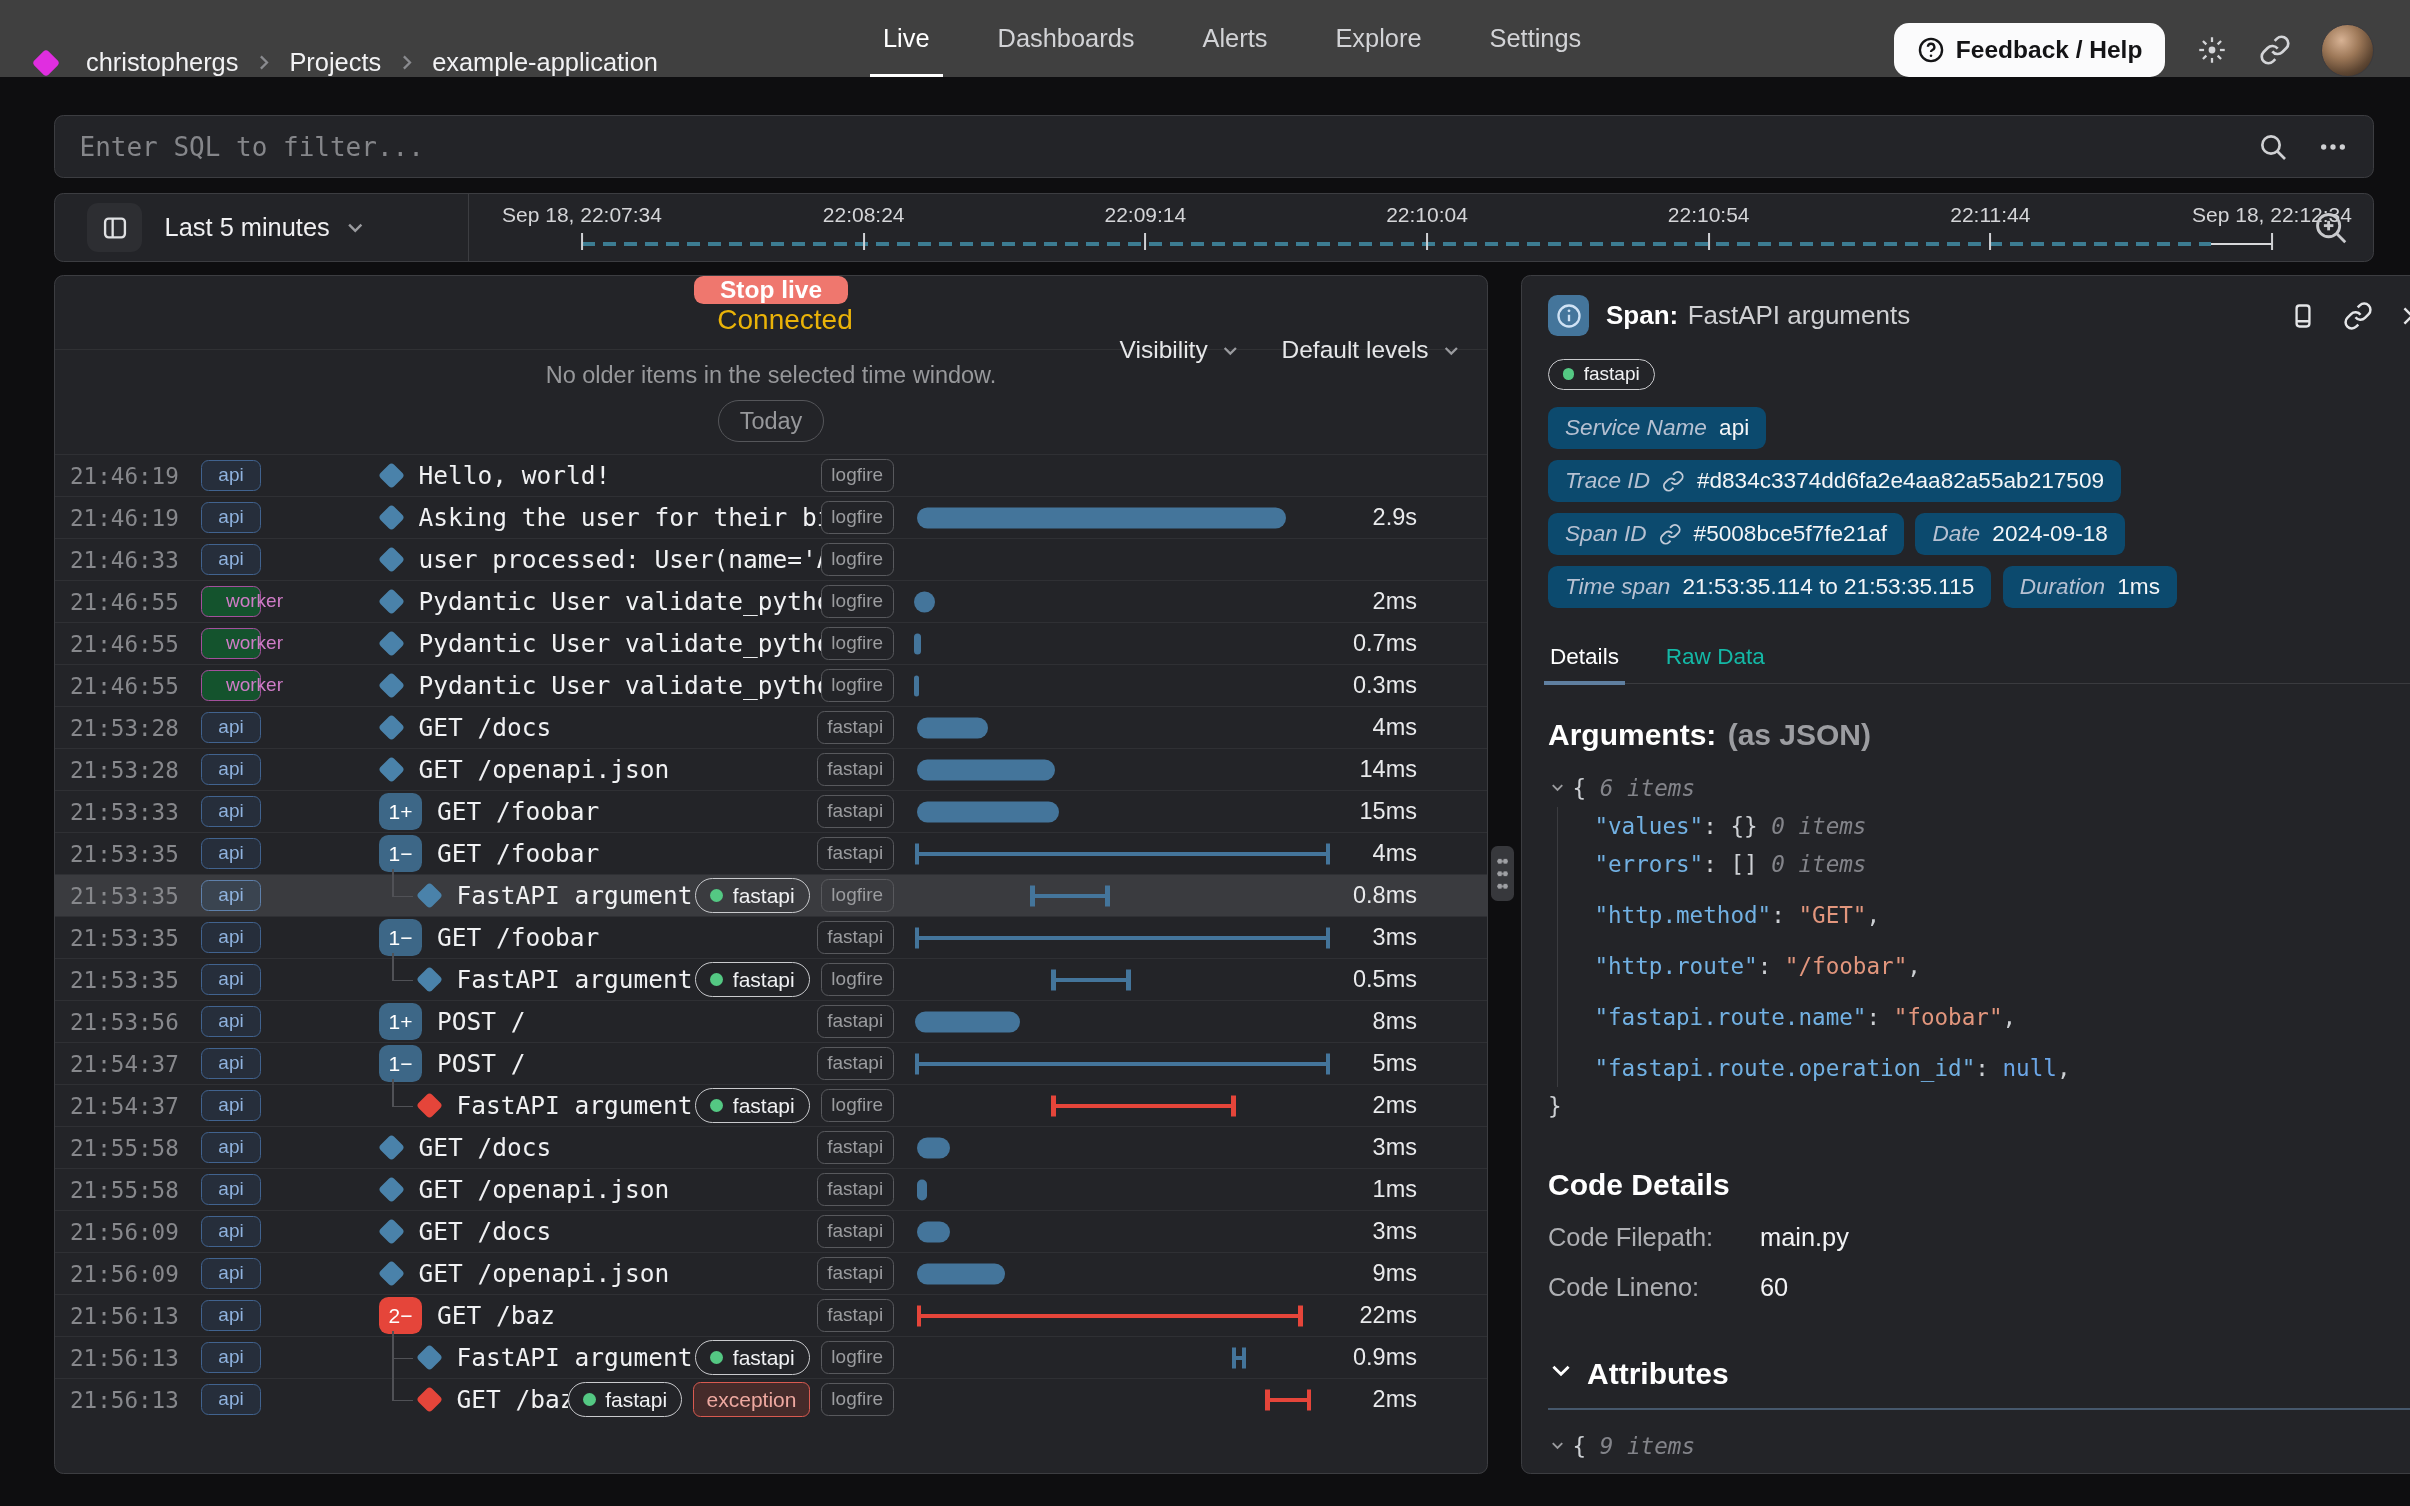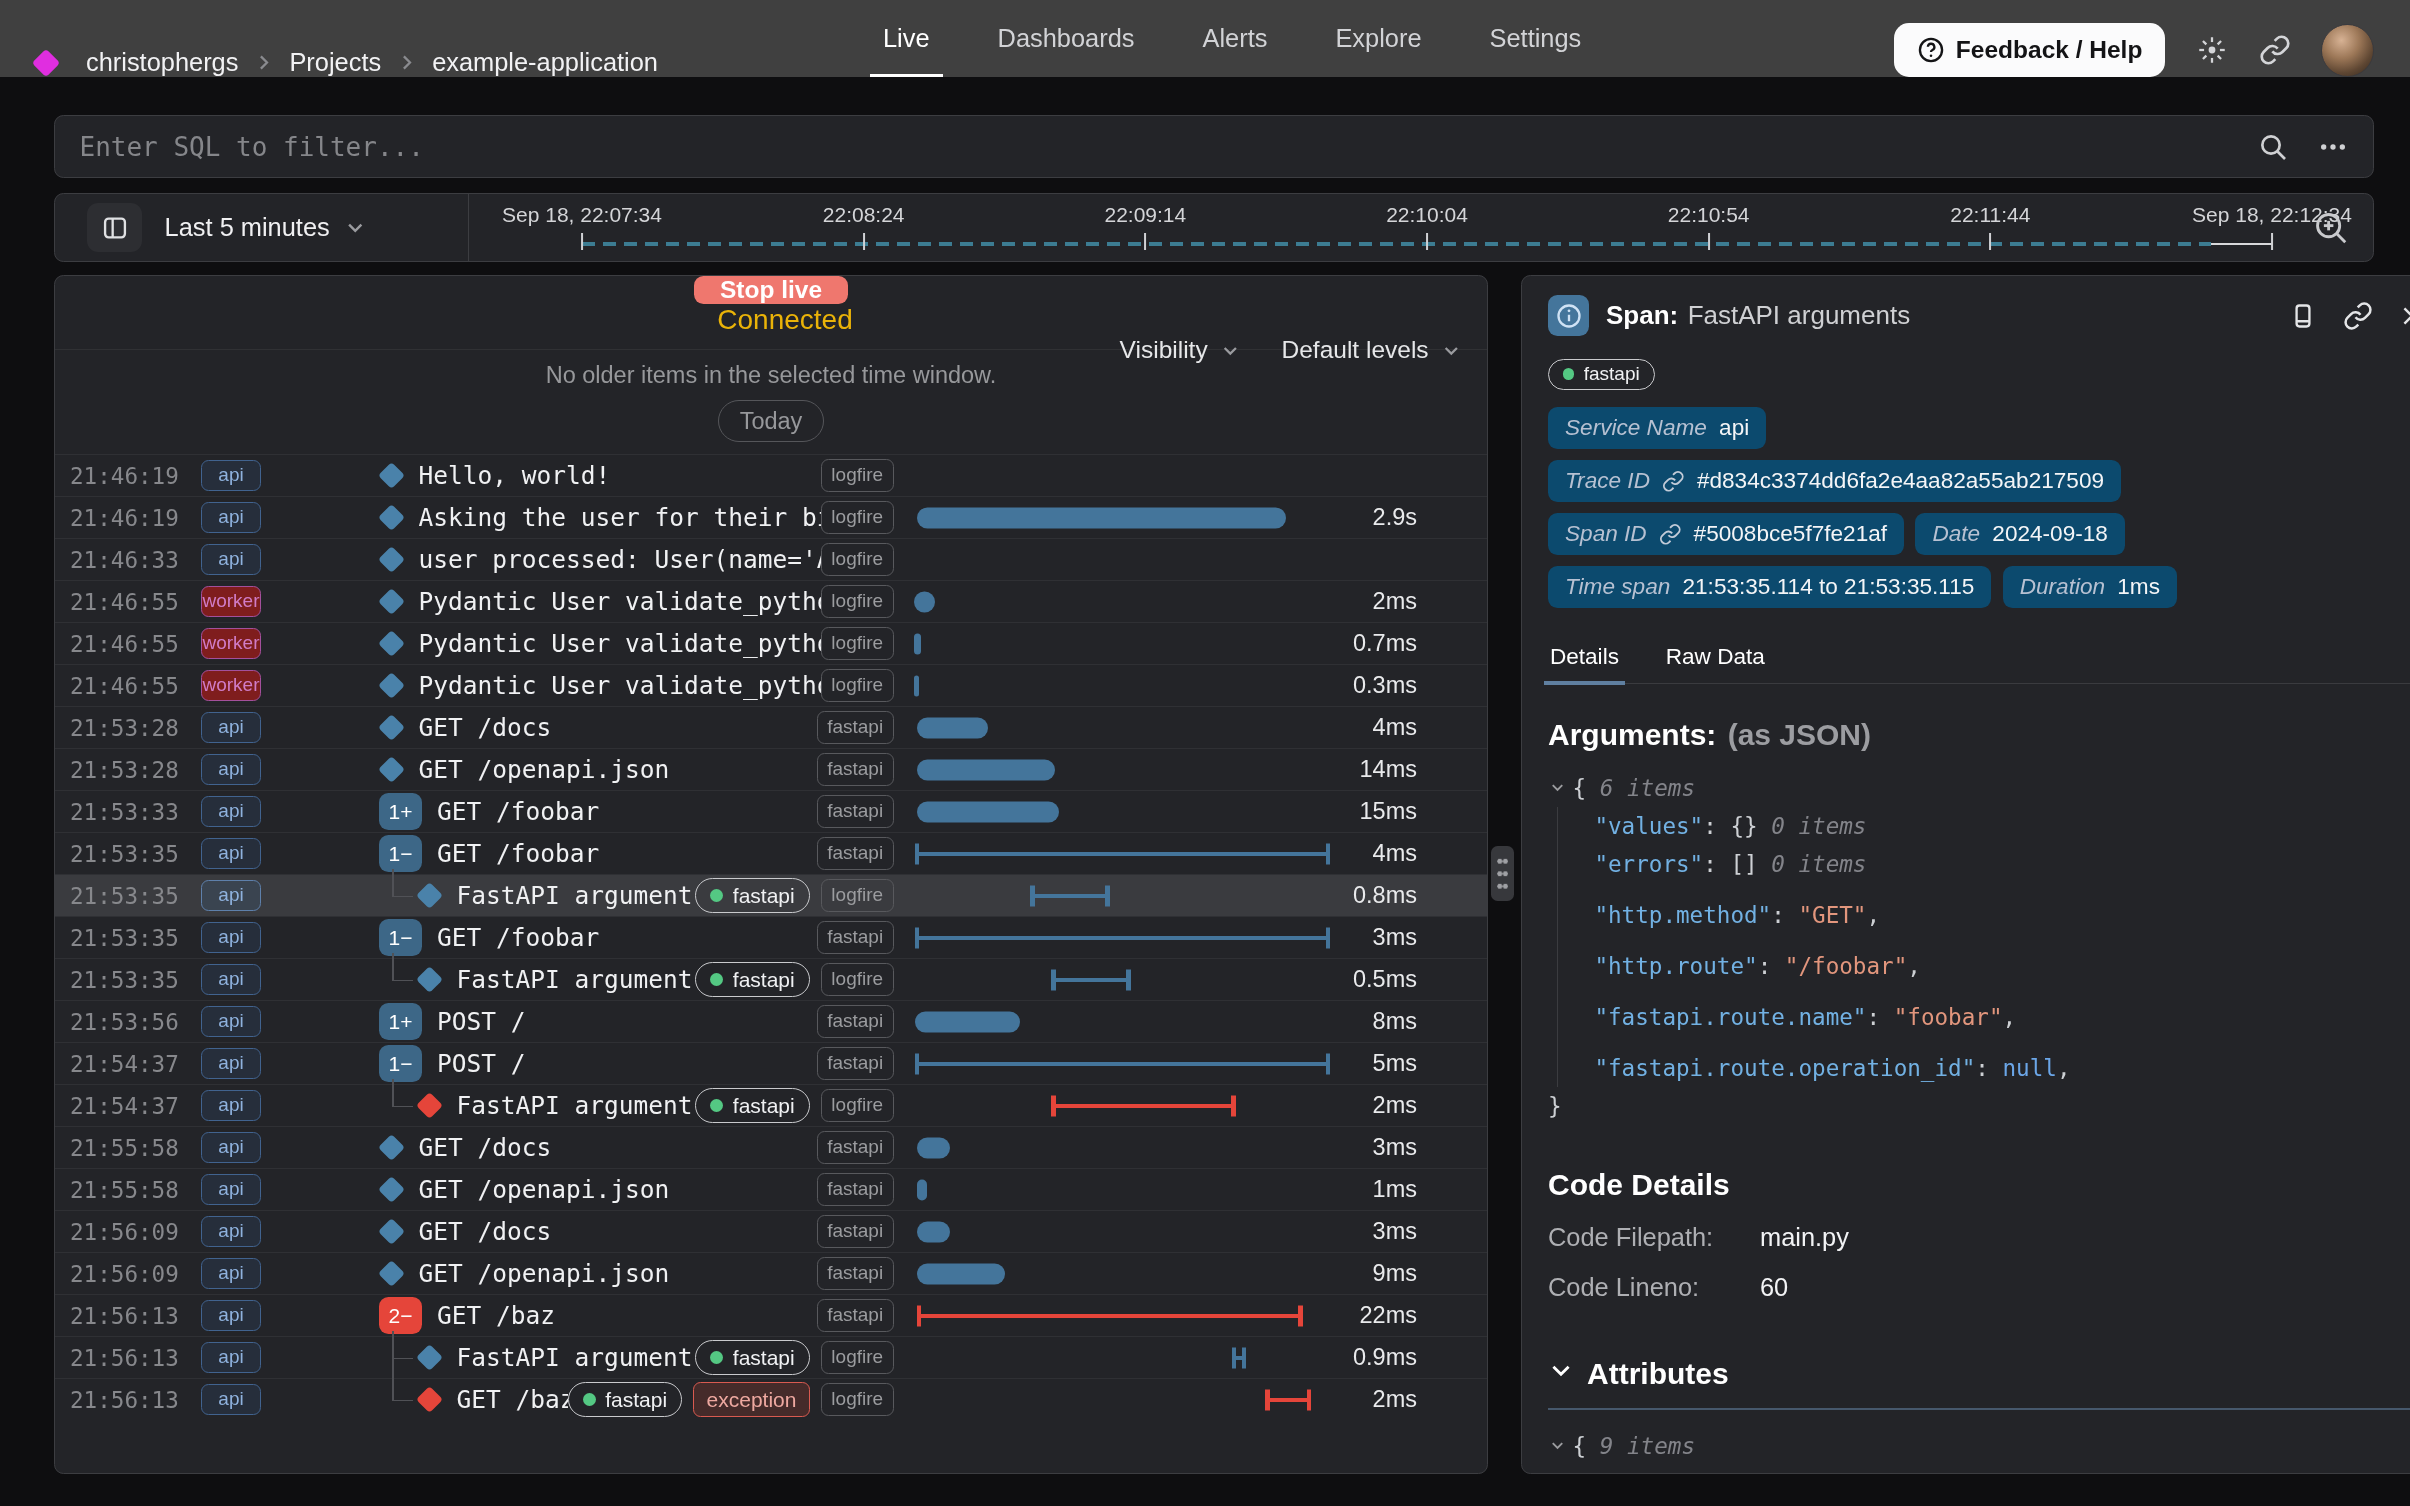--- a/index.html
+++ b/index.html
@@ -70,21 +70,21 @@
   .today-btn { border:0.9px solid #55565a; background:transparent; border-radius:21px; padding:6.6px 21px;
     font-size:23.5px; color:#97989b; cursor:pointer; font-family:"Liberation Sans",sans-serif; }
 
   
   .row { display:flex; align-items:center; height:42px; border-top:0.9px solid #2f3034; padding:0 70px 0 15px; cursor:pointer; }
   .row.selected { background:#3a3b3f; }
   .row-time { flex:none; width:104px; font:22.6px "DejaVu Sans Mono",monospace; color:#87888c; }
   .svc-chip { flex:none; width:60px; margin:0 43px 0 27px; height:31px; line-height:28px; text-align:center;
     border-radius:7.5px; font-size:19px; border:1.9px solid; }
   .svc-api { color:#8fb2de; border-color:#41638f; background:#262e3b; }
-  .svc-worker { color:#d07cc7; border-color:#a3509c; background:#7f1d1d; }
+  .svc-worker { color:#d07cc7; border-color:#a3509c; background:#14532d;padding-left:24px; }
   .row.selected .svc-api { background:#3a4450; border-color:#5e80ab; }
   .row-main { flex:1; min-width:0; display:flex; align-items:center; height:100%; padding-left:75px; }
   .tree { flex:none; width:38px; height:100%; position:relative; }
   .tree::after { content:''; position:absolute; left:13px; top:50%; width:21px; height:1.9px; background:#505156; }
   .tree::before { content:''; position:absolute; left:13px; top:-5.6px; width:1.9px; background:#505156; }
   .tree.elbow::before { height:calc(50% + 5.6px); }
   .tree.tee::before { height:calc(100% + 9.4px); }
   .diamond { flex:none; width:19px; height:19px; border-radius:3.8px; transform:rotate(45deg);
     background:#4a82aa; margin:0 2.8px; }
   .diamond.red { background:#e5453a; }
@@ -129,21 +129,21 @@
   .rp-actions { margin-left:auto; display:flex; align-items:center; gap:26px; color:#e4e5e7; }
   .rp-actions > * { cursor:pointer; }
   .rp-tag-row { margin-top:22.6px; display:flex; }
   .meta-wrap { display:flex; flex-wrap:wrap; gap:11.3px 11.3px; margin-top:17px; max-width:782px; }
   .meta-chip { background:#0c4a6e; border-radius:9.4px; height:42px; display:flex; align-items:center;
     gap:12.2px; padding:0 17px; font-size:22.6px; white-space:nowrap; }
   .meta-label { font-style:italic; color:#b7c1d2; }
   .meta-value { color:#f4f5f7; }
   .meta-link { color:#c2cbd8; }
   .rp-tabs { display:flex; gap:43px; margin-top:28px; border-bottom:0.9px solid #3a3b3f; }
-  .rp-tab { font-size:22.6px; color:#ffffff; padding:7.5px 1.9px 13px; position:relative; cursor:pointer; }
+  .rp-tab { font-size:22.6px; color:#14b8a6; padding:7.5px 1.9px 13px; position:relative; cursor:pointer; }
   .rp-tab.active { color:#ffffff; }
   .rp-tab.active::after { content:''; position:absolute; left:-3.8px; right:-3.8px; bottom:-1.9px; height:3.8px; background:#5f7fa0; }
   .args-title { margin-top:34px; font-size:30px; font-weight:700; color:#ffffff; }
   .args-sub { color:#9c9da1; margin-left:11.3px; }
   .json { margin-top:17px; font:22.6px/38px "DejaVu Sans Mono",monospace; color:#cdd0d4; }
   .json-line { display:flex; align-items:center; white-space:pre; }
   .json-caret { color:#9b9c9f; margin-right:5.6px; }
   .json-body { border-left:1.9px solid #3b3c40; margin-left:9.4px; padding-left:36px; }
   .args .json-body .json-line:nth-child(n+3) { margin-top:13px; }
   .j-k { color:#72b1e3; } .j-s { color:#e2967d; } .j-b { color:#6ba6e8; } .j-p { color:#cdd0d4; } .j-i { color:#83848a; font-style:italic; }

